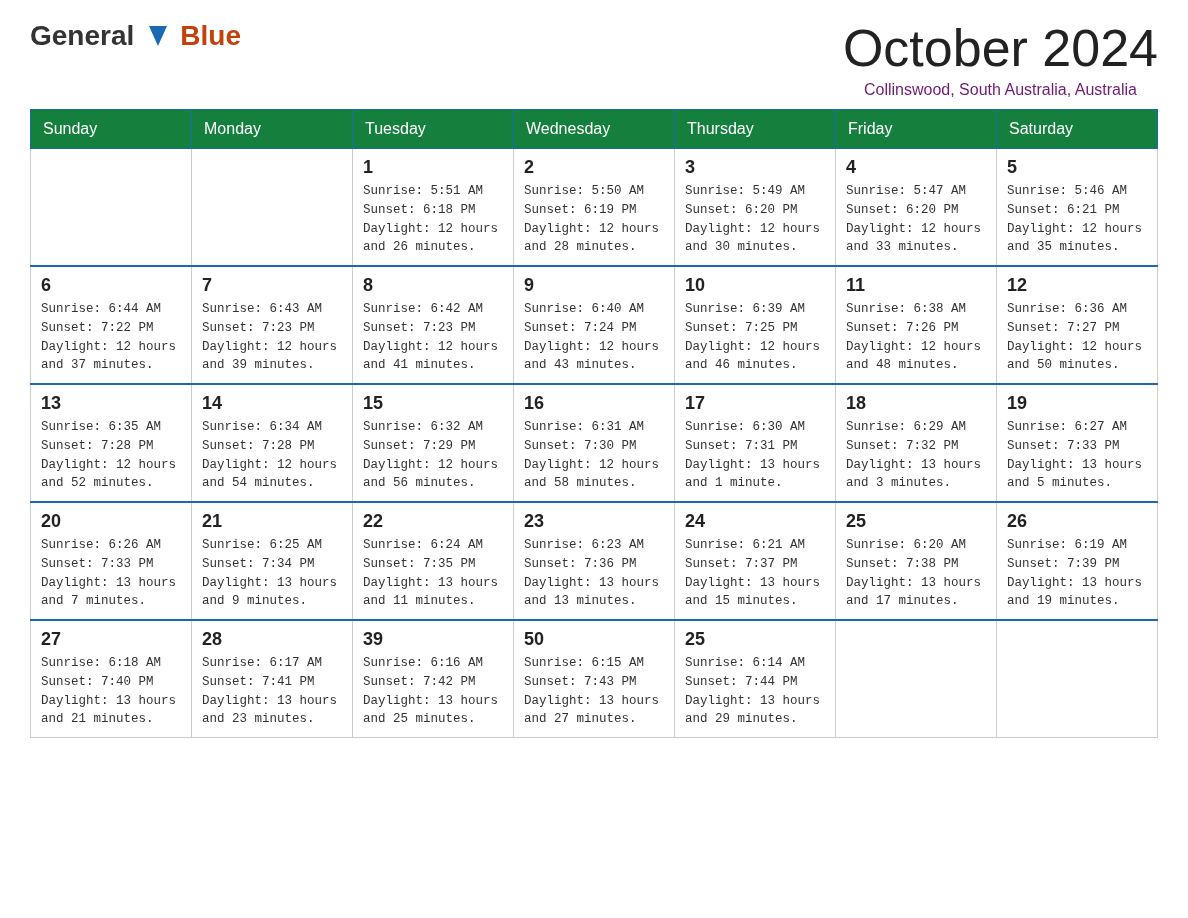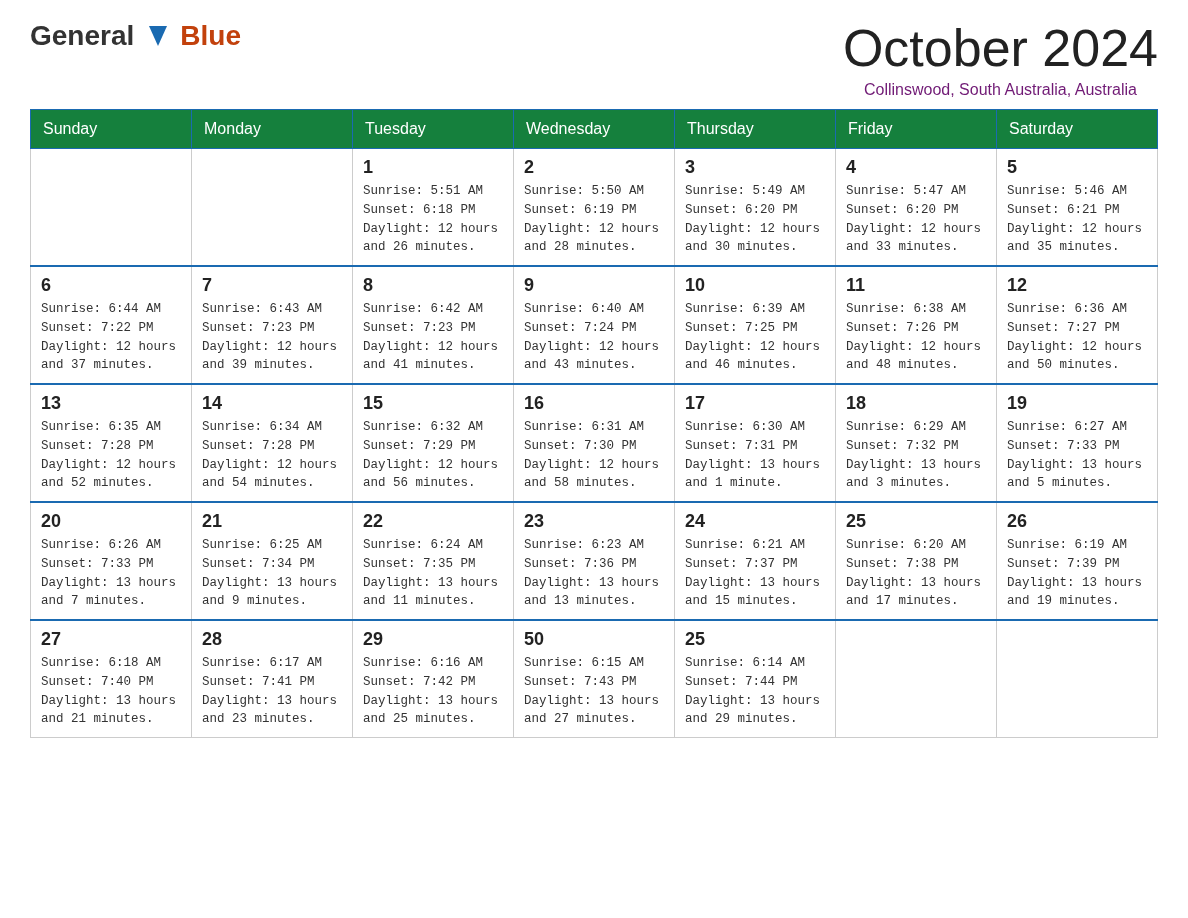--- a/index.html
+++ b/index.html
@@ -238,21 +238,21 @@
       <tr>
         <td>
           <span class="day-number">27</span>
           <div class="day-info">Sunrise: 6:18 AM<br>Sunset: 7:40 PM<br>Daylight: 13 hours<br>and 21 minutes.</div>
         </td>
         <td>
           <span class="day-number">28</span>
           <div class="day-info">Sunrise: 6:17 AM<br>Sunset: 7:41 PM<br>Daylight: 13 hours<br>and 23 minutes.</div>
         </td>
         <td>
-          <span class="day-number">29</span>
+          <span class="day-number">39</span>
           <div class="day-info">Sunrise: 6:16 AM<br>Sunset: 7:42 PM<br>Daylight: 13 hours<br>and 25 minutes.</div>
         </td>
         <td>
           <span class="day-number">50</span>
           <div class="day-info">Sunrise: 6:15 AM<br>Sunset: 7:43 PM<br>Daylight: 13 hours<br>and 27 minutes.</div>
         </td>
         <td>
           <span class="day-number">25</span>
           <div class="day-info">Sunrise: 6:14 AM<br>Sunset: 7:44 PM<br>Daylight: 13 hours<br>and 29 minutes.</div>
         </td>

